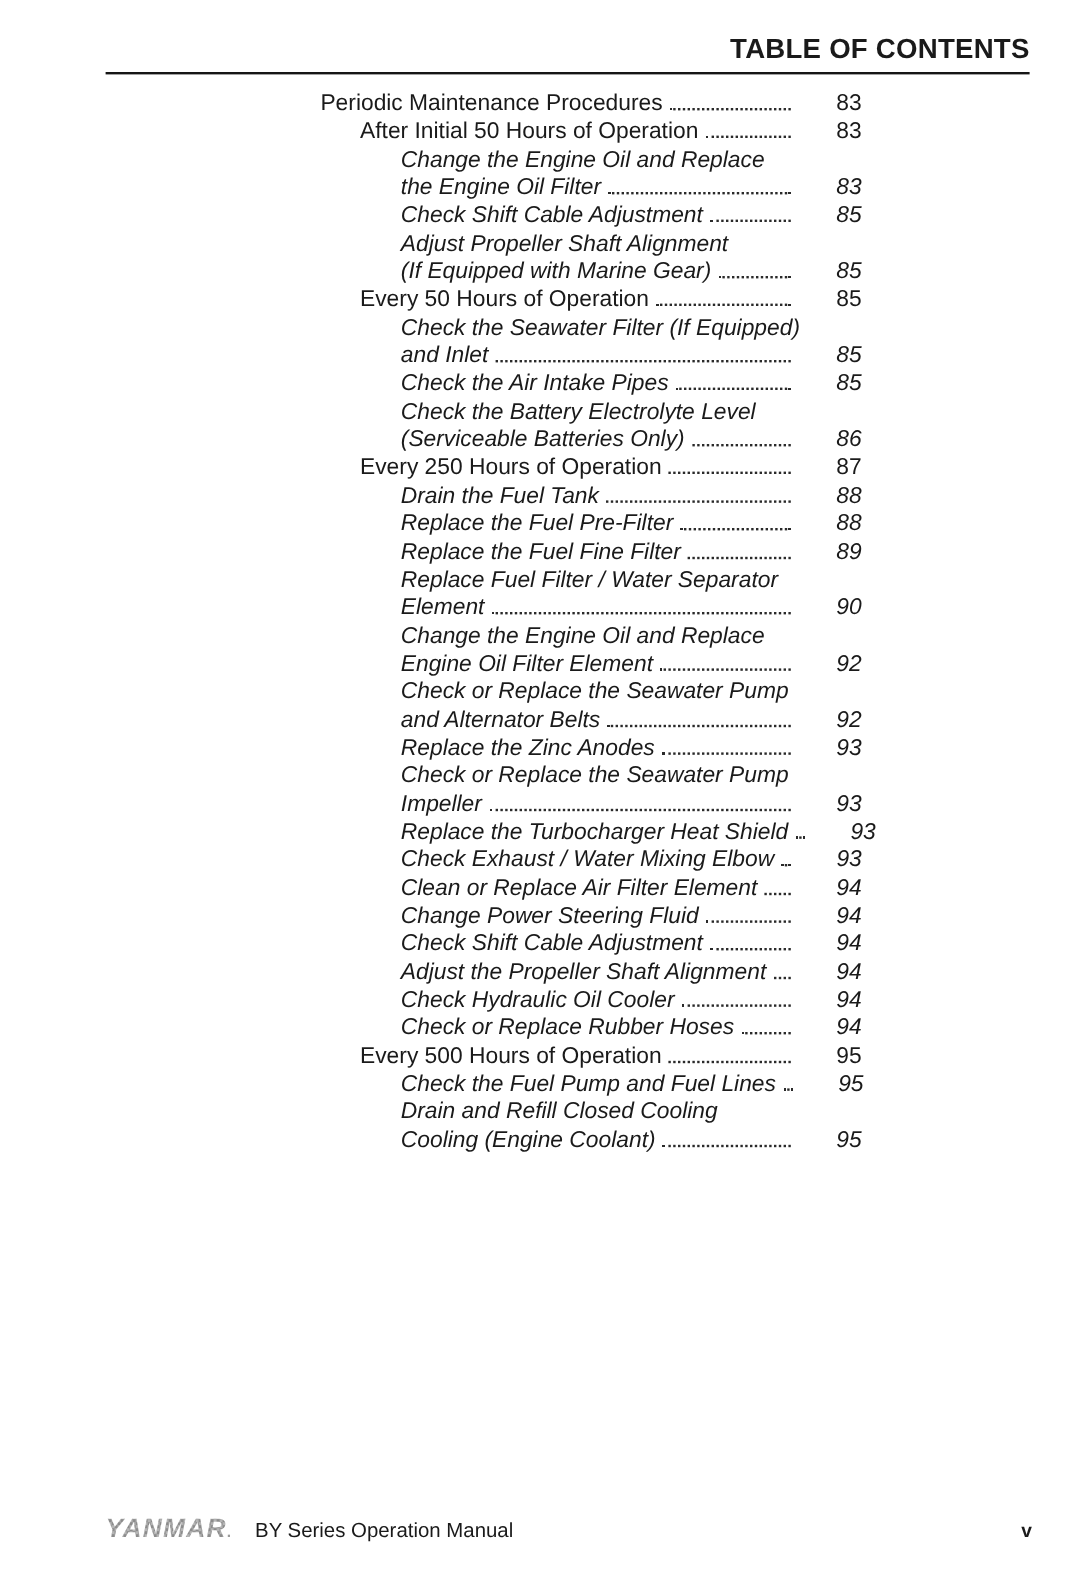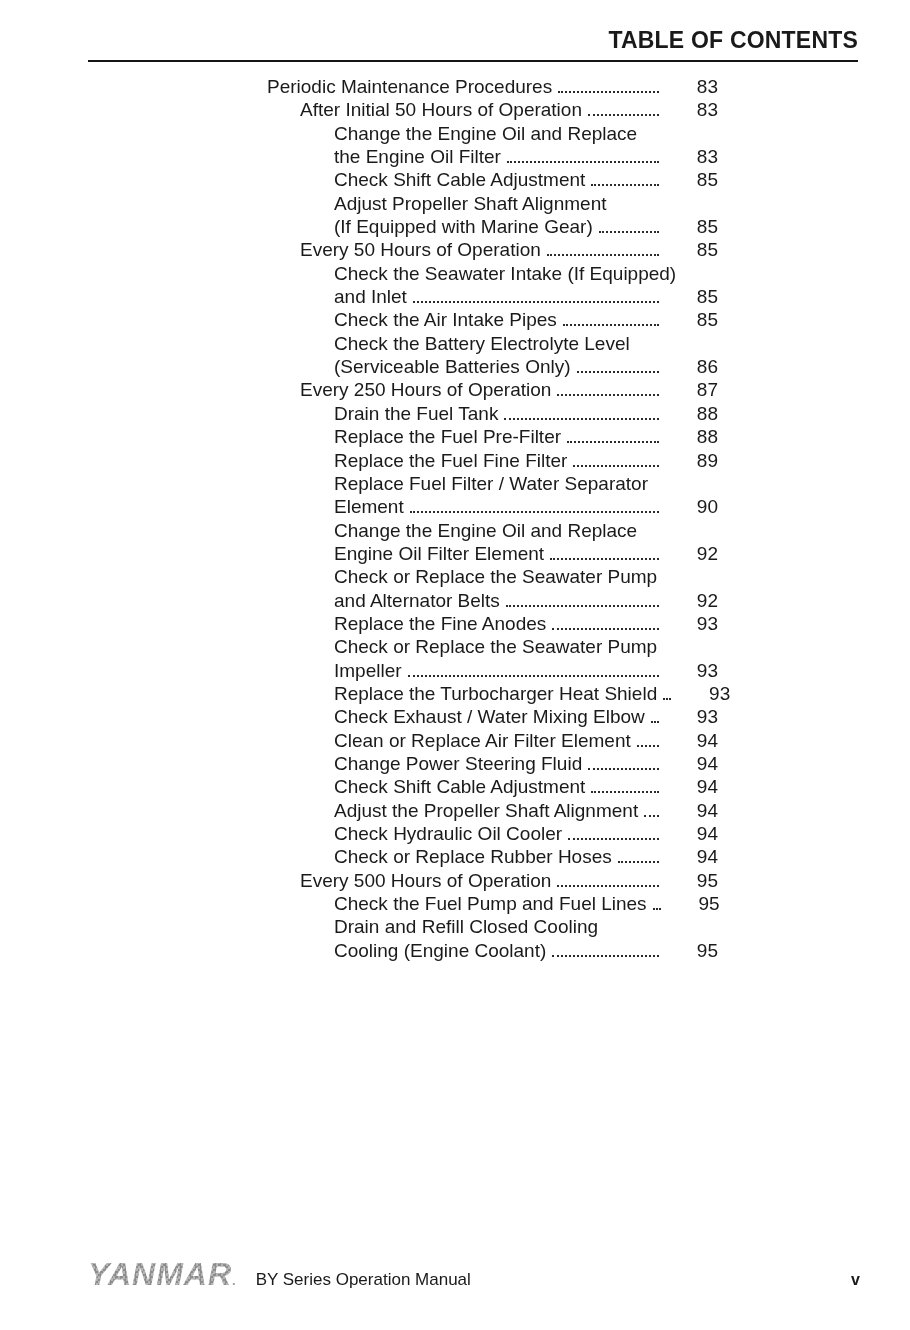--- a/index.html
+++ b/index.html
@@ -47,21 +47,21 @@
   }
   .toc-row {
     display: flex;
     align-items: baseline;
     height: 23.35px;
     font-size: 19px;
     line-height: 23.35px;
     white-space: nowrap;
   }
   .toc-row.indent-1 { padding-left: 33px; }
-  .toc-row.indent-2 { padding-left: 67px; }
+  .toc-row.indent-2 { padding-left: 67px; font-style: italic; }
   .toc-text { flex: 0 0 auto; margin-left: 19px; }
   .leader {
     flex: 1 1 auto;
     min-width: 8px;
     border-bottom: 2px dotted #2a2a2a;
     margin: 0 3px 1px 6px;
   }
   .toc-page {
     flex: 0 0 auto;
     min-width: 24px;
@@ -73,21 +73,21 @@
   .footer {
     position: absolute;
     left: 88px;
     right: 50px;
     top: 1259px;
     display: flex;
     align-items: baseline;
   }
   .logo { white-space: nowrap; }
   .logo-text {
-    font-size: 32px;
+    font-size: 22px;
     line-height: 30px;
     font-weight: 800;
     font-style: italic;
     letter-spacing: 1px;
     color: #9b9b9b;
   }
   @supports ((-webkit-background-clip: text) or (background-clip: text)) {
     .logo-text {
       background: conic-gradient(#8c8c8c 0 25%, #b5b5b5 0 50%, #8c8c8c 0 75%, #b5b5b5 0) 0 0 / 5px 5px;
       -webkit-background-clip: text;
@@ -151,21 +151,21 @@
         <span class="toc-text">(If Equipped with Marine Gear)</span>
         <span class="leader"></span>
         <span class="toc-page">85</span>
       </div>
       <div class="toc-row indent-1">
         <span class="toc-text">Every 50 Hours of Operation</span>
         <span class="leader"></span>
         <span class="toc-page">85</span>
       </div>
       <div class="toc-row indent-2">
-        <span class="toc-text">Check the Seawater Intake (If Equipped)</span>
+        <span class="toc-text">Check the Seawater Filter (If Equipped)</span>
       </div>
       <div class="toc-row indent-2">
         <span class="toc-text">and Inlet</span>
         <span class="leader"></span>
         <span class="toc-page">85</span>
       </div>
       <div class="toc-row indent-2">
         <span class="toc-text">Check the Air Intake Pipes</span>
         <span class="leader"></span>
         <span class="toc-page">85</span>
@@ -216,21 +216,21 @@
       </div>
       <div class="toc-row indent-2">
         <span class="toc-text">Check or Replace the Seawater Pump</span>
       </div>
       <div class="toc-row indent-2">
         <span class="toc-text">and Alternator Belts</span>
         <span class="leader"></span>
         <span class="toc-page">92</span>
       </div>
       <div class="toc-row indent-2">
-        <span class="toc-text">Replace the Fine Anodes</span>
+        <span class="toc-text">Replace the Zinc Anodes</span>
         <span class="leader"></span>
         <span class="toc-page">93</span>
       </div>
       <div class="toc-row indent-2">
         <span class="toc-text">Check or Replace the Seawater Pump</span>
       </div>
       <div class="toc-row indent-2">
         <span class="toc-text">Impeller</span>
         <span class="leader"></span>
         <span class="toc-page">93</span>

